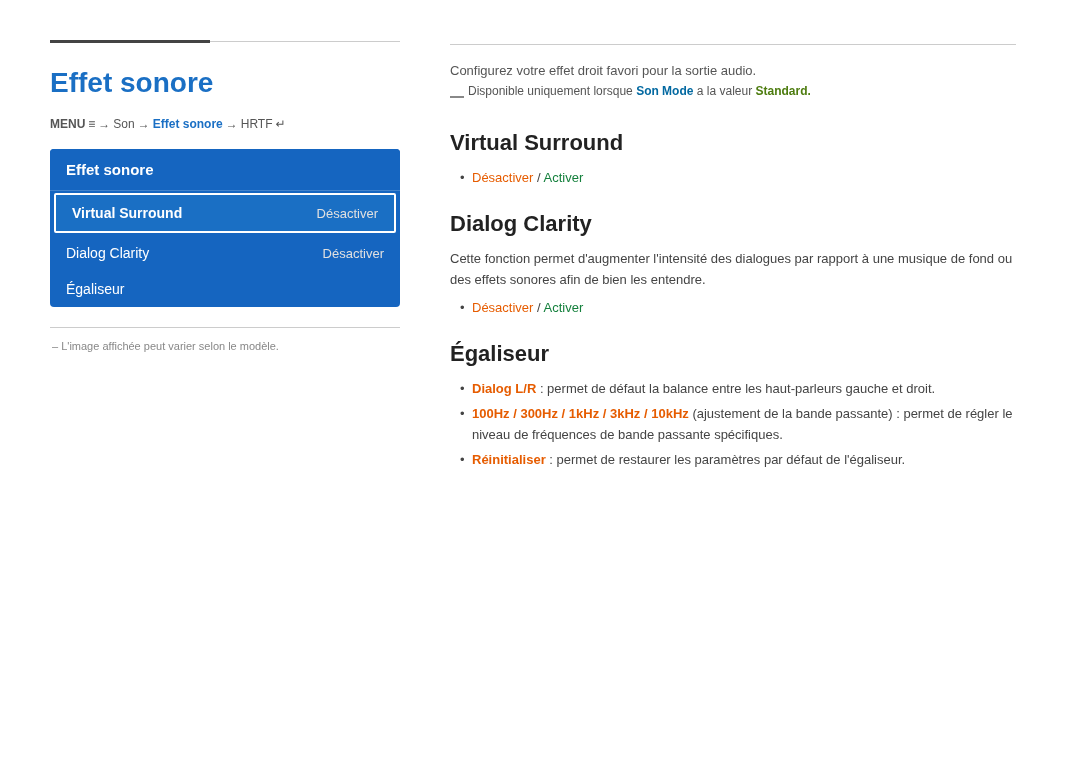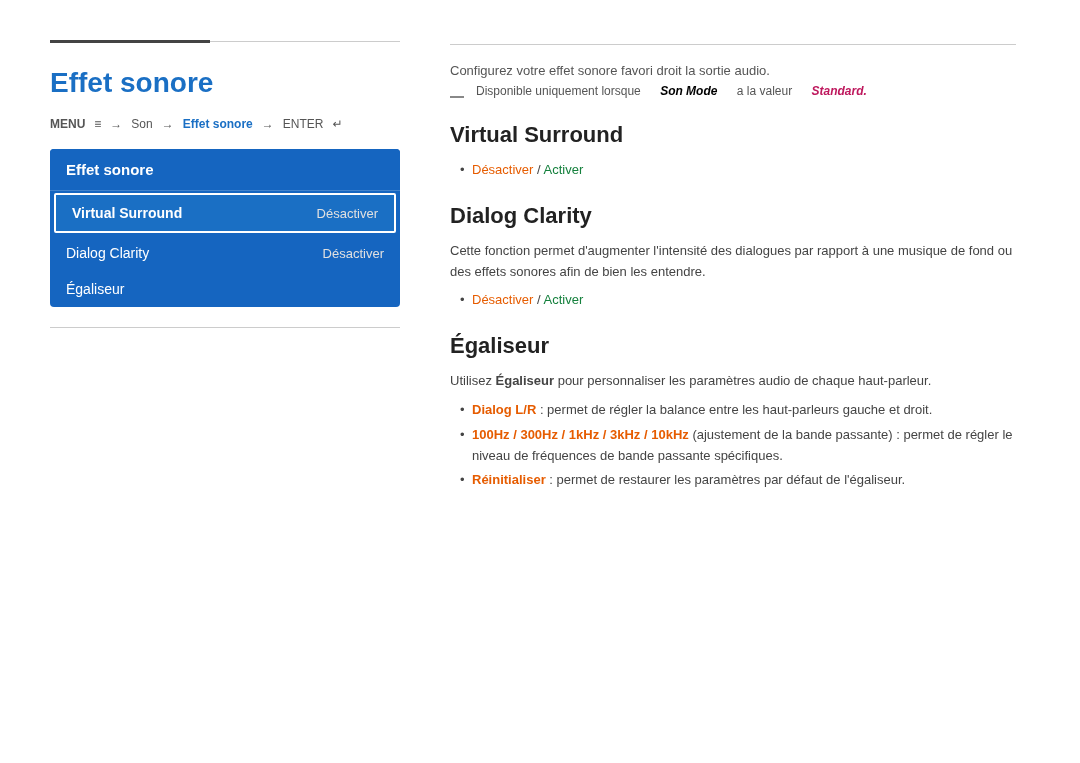--- a/index.html
+++ b/index.html
@@ -33,21 +33,21 @@
       color: #1a6fc4;
       margin-bottom: 18px;
     }
 
     .breadcrumb {
       font-size: 12px;
       color: #555;
       margin-bottom: 18px;
       display: flex;
       align-items: center;
-      gap: 9px;
+      gap: 3px;
       flex-wrap: wrap;
     }
 
     .breadcrumb .menu-label {
       font-weight: bold;
     }
 
     .breadcrumb .highlight {
       color: #1a6fc4;
       font-weight: bold;
@@ -134,45 +134,43 @@
 
     .intro-text {
       font-size: 13px;
       color: #555;
       margin-bottom: 6px;
     }
 
     .availability-note {
       font-size: 12px;
       color: #555;
-      margin-bottom: 24px;
+      margin-bottom: 32px;
       display: flex;
       align-items: flex-end;
-      gap: 8px;
+      gap: 0;
     }
 
     .availability-note .dash {
       display: inline-block;
       width: 14px;
       height: 2px;
       background: #888;
       margin-right: 4px;
       vertical-align: middle;
     }
 
     .availability-note .highlight-orange {
-      color: #000000;
-      font-weight: bold;
-      font-style: italic;
+      color: #0369a1;
+      font-weight: bold;
     }
 
     .availability-note .highlight-blue {
-      color: #be185d;
-      font-weight: bold;
-      font-style: italic;
+      color: #4d7c0f;
+      font-weight: bold;
     }
 
     .section-title {
       font-size: 22px;
       font-weight: bold;
       color: #222;
       margin-bottom: 12px;
       margin-top: 8px;
     }
 
@@ -253,21 +251,21 @@
     <div class="page-title">Effet sonore</div>
 
     <div class="breadcrumb">
       <span class="menu-label">MENU</span>
       <span>≡</span>
       <span class="arrow">→</span>
       <span>Son</span>
       <span class="arrow">→</span>
       <span class="highlight">Effet sonore</span>
       <span class="arrow">→</span>
-      <span>ENTER</span>
+      <span>HRTF</span>
       <span>↵</span>
     </div>
 
     <div class="nav-panel">
       <div class="nav-panel-title">Effet sonore</div>
       <div class="nav-item active">
         <span class="nav-label">Virtual Surround</span>
         <span class="nav-value">Désactiver</span>
       </div>
       <div class="nav-item">
@@ -275,26 +273,27 @@
         <span class="nav-value">Désactiver</span>
       </div>
       <div class="nav-item">
         <span class="nav-label">Égaliseur</span>
         <span class="nav-value"></span>
       </div>
     </div>
 
     <hr class="divider-line">
 
+    <div class="footer-note">– L'image affichée peut varier selon le modèle.</div>
   </div>
 
   <div class="right-column">
     <div class="top-right-bar-line"></div>
 
-    <div class="intro-text">Configurez votre effet sonore favori droit la sortie audio.</div>
+    <div class="intro-text">Configurez votre effet droit favori pour la sortie audio.</div>
 
     <div class="availability-note">
       <span class="dash"></span>
       <span>Disponible uniquement lorsque</span>&nbsp;<span class="highlight-orange">Son Mode</span>&nbsp;<span>a la valeur</span>&nbsp;<span class="highlight-blue">Standard.</span>
     </div>
 
     <div>
       <div class="section-title">Virtual Surround</div>
       <ul class="bullet-list">
         <li>
@@ -308,26 +307,23 @@
       <p class="section-desc">Cette fonction permet d'augmenter l'intensité des dialogues par rapport à une musique de fond ou des effets sonores afin de bien les entendre.</p>
       <ul class="bullet-list">
         <li>
           <span class="link-text">Désactiver</span><span> / </span><span class="link-text-active">Activer</span>
         </li>
       </ul>
     </div>
 
     <div>
       <div class="section-title">Égaliseur</div>
-      <p class="section-desc">
-        <span>Utilisez </span><span class="bold-text">Égaliseur</span><span> pour personnaliser les paramètres audio de chaque haut-parleur.</span>
-      </p>
       <ul class="bullet-list">
         <li>
-          <span class="bold-text link-text">Dialog L/R</span><span> : permet de régler la balance entre les haut-parleurs gauche et droit.</span>
+          <span class="bold-text link-text">Dialog L/R</span><span> : permet de défaut la balance entre les haut-parleurs gauche et droit.</span>
         </li>
         <li>
           <span class="link-text bold-text">100Hz / 300Hz / 1kHz / 3kHz / 10kHz</span><span> (ajustement de la bande passante) : permet de régler le niveau de fréquences de bande passante spécifiques.</span>
         </li>
         <li>
           <span class="link-text bold-text">Réinitialiser</span><span> : permet de restaurer les paramètres par défaut de l'égaliseur.</span>
         </li>
       </ul>
     </div>
   </div>

